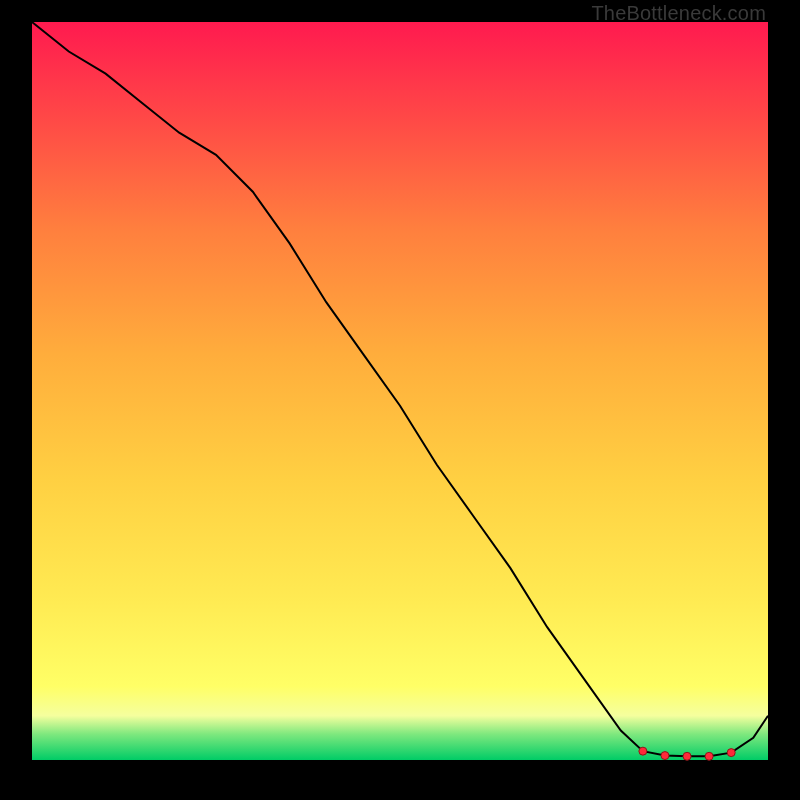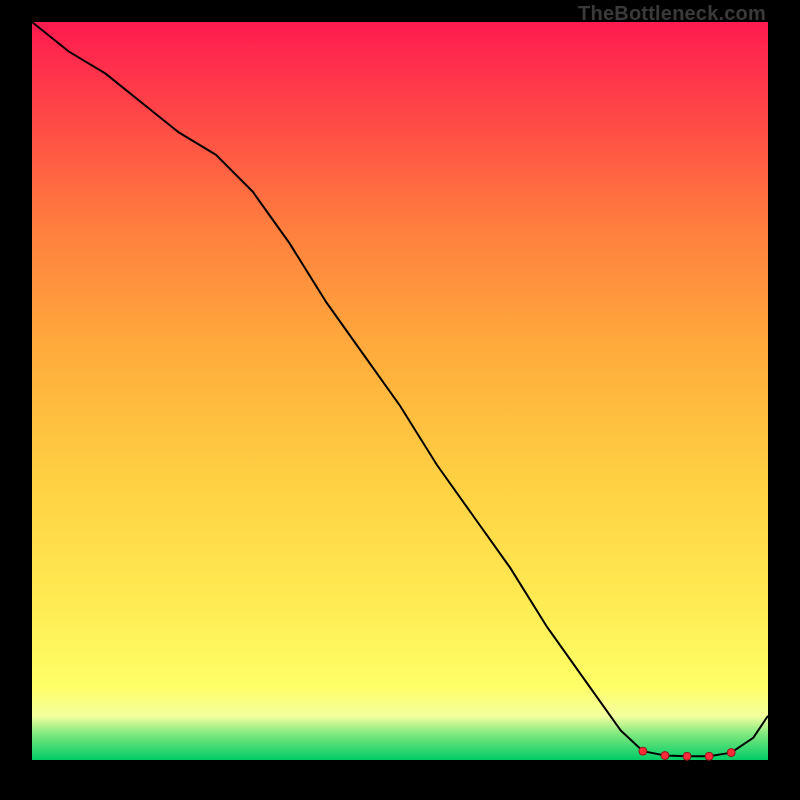--- a/index.html
+++ b/index.html
@@ -22,21 +22,21 @@
       #ff7f3e 72%,
       #ff4c46 86%,
       #ff1a4f 100%);
   }
   .attribution {
     position: absolute;
     top: 2px;
     right: 34px;
     color: #3a3a3a;
     font-size: 20px;
-    font-weight: bold;
+    font-weight: normal;
     letter-spacing: 0.2px;
   }
   svg.overlay {
     position: absolute;
     left: 32px;
     top: 22px;
     width: 736px;
     height: 738px;
     overflow: visible;
   }

